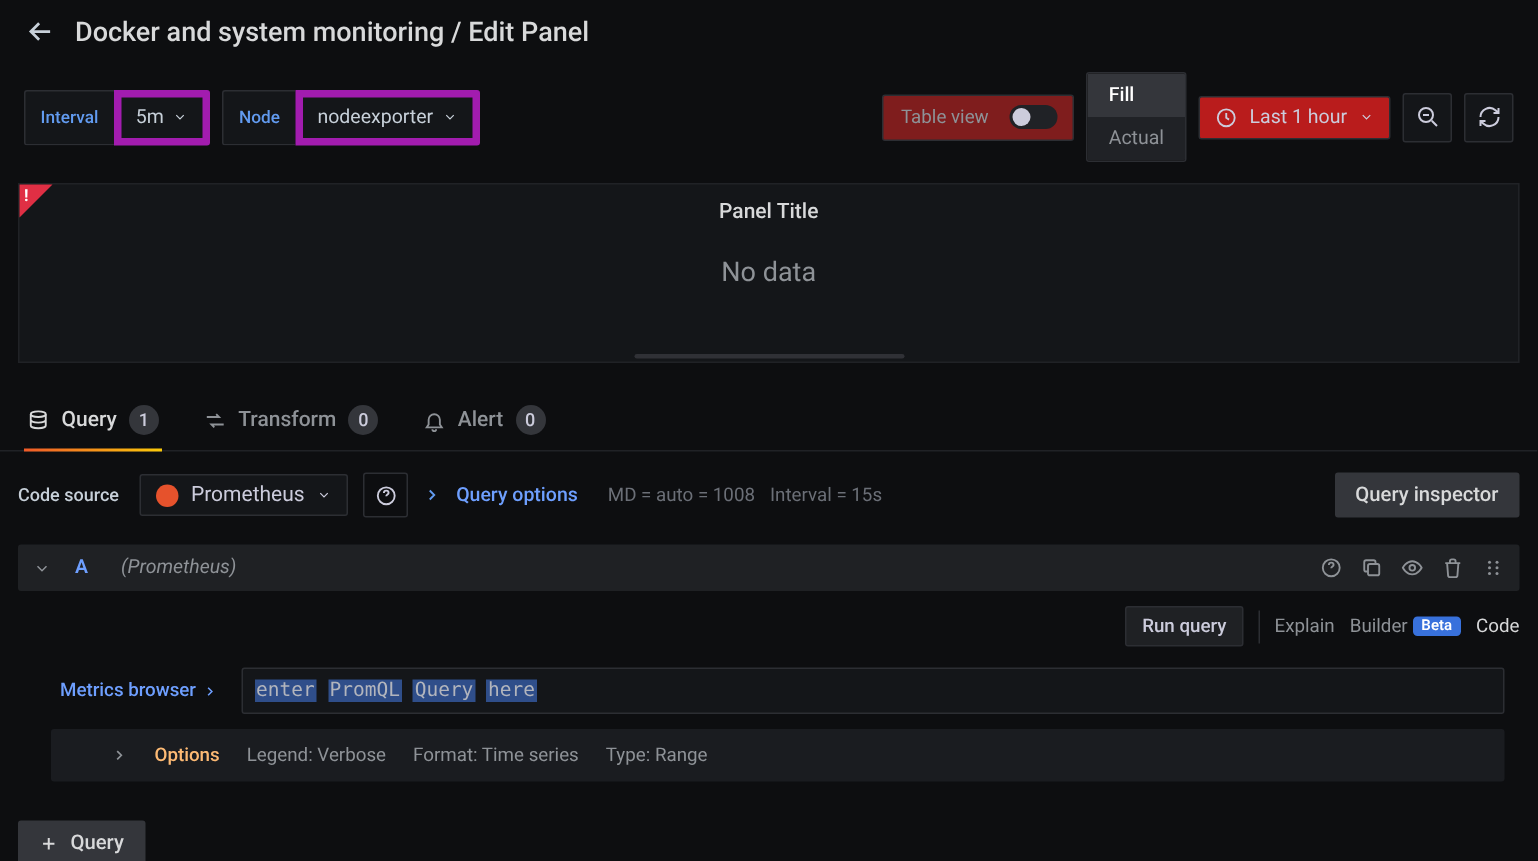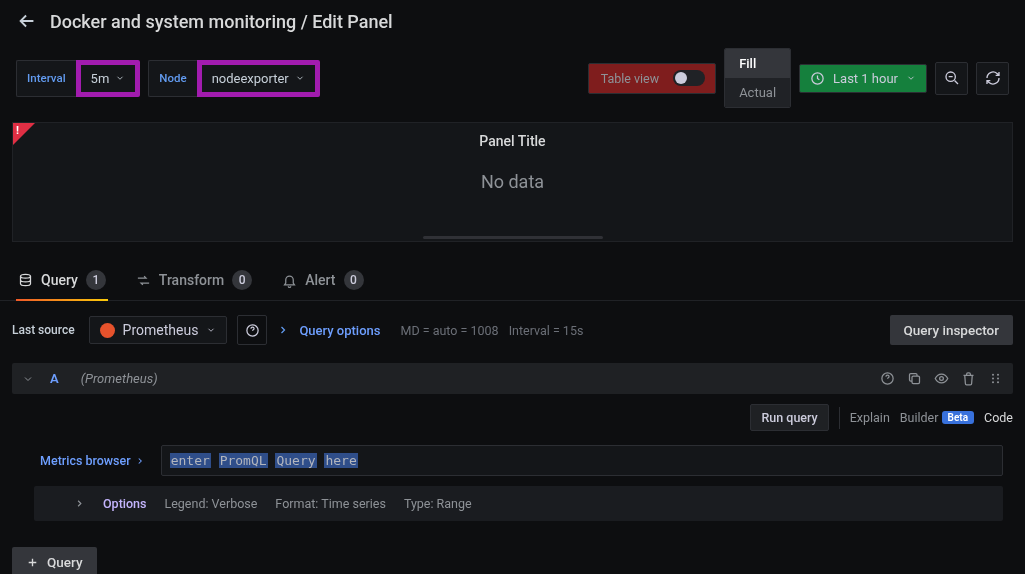--- a/index.html
+++ b/index.html
@@ -77,21 +77,21 @@
       left: 2px; top: 2px;
       width: 12px; height: 12px;
       border-radius: 50%;
       background: #ccccdc;
     }
     
     .seg-group { display: flex; border: 1px solid #2c2e33; border-radius: 2px; overflow: hidden; flex-direction: column; }
     .seg-btn { padding: 7px 14px; font-size: 13px; background: #202226; color: #8e9297; cursor: pointer; }
     .seg-btn.active { background: #34363b; color: #fff; font-weight: 500; }
     
-    .time-btn { display: flex; align-items: center; gap: 8px; padding: 6px 10px; border: 1px solid #2c2e33; border-radius: 2px; background: #15803d; cursor: pointer; font-size: 13px; }
+    .time-btn { display: flex; align-items: center; gap: 8px; padding: 6px 10px; border: 1px solid #2c2e33; border-radius: 2px; background: #b91c1c; cursor: pointer; font-size: 13px; }
     .icon-btn-sq { width: 33px; height: 33px; display: flex; align-items: center; justify-content: center; border: 1px solid #2c2e33; border-radius: 2px; background: #141619; cursor: pointer; }
     
     
     .panel {
       margin: 0 12px 10px 12px;
       border: 1px solid #202226;
       background: #141619;
       height: 120px;
       position: relative;
       display: flex;
@@ -146,21 +146,21 @@
     
     
     .editor-row { display: flex; align-items: stretch; gap: 10px; padding: 4px 22px 4px 34px; }
     .metrics-browser { display: flex; align-items: center; gap: 4px; color: #6e9fff; font-weight: 500; font-size: 12.5px; cursor: pointer; padding: 7px 6px; white-space: nowrap; }
     .query-input { flex: 1; display: flex; align-items: center; padding: 7px 8px; border: 1px solid #2c2e33; background: #141619; font-family: Menlo, Consolas, monospace; font-size: 13px; border-radius: 2px; }
     .query-sel { color: #b2b5bd; }
     .query-sel span { background: #2f4e8a; padding: 0 1px; }
     
     
     .options-row { display: flex; align-items: center; gap: 18px; padding: 10px 22px 10px 40px; background: #1a1c20; margin: 6px 22px 0 34px; border-radius: 2px; font-size: 12.5px; color: #8e9297; }
-    .options-row .label { color: #c4b5fd; font-weight: 500; }
+    .options-row .label { color: #fdba74; font-weight: 500; }
     .options-row .chev-r { cursor: pointer; }
     
     
     .bottom { display: flex; gap: 10px; padding: 26px 12px 12px 12px; }
     .add-btn { display: flex; align-items: center; gap: 8px; padding: 7px 14px; background: #34363b; border-radius: 2px; cursor: pointer; font-size: 13.5px; font-weight: 500; color: #d8d9da; }
   </style>
 </head>
 <body>
 
 <div class="header">
@@ -252,21 +252,21 @@
   <div class="tab">
     <svg width="15" height="15" viewBox="0 0 24 24" fill="none" stroke="currentColor" stroke-width="2">
         <path d="M18 16v-5a6 6 0 10-12 0v5l-2 3h16l-2-3zM10 21a2 2 0 004 0"></path>
       </svg>
     <span>Alert</span>
     <span class="badge">0</span>
   </div>
 </div>
 
 <div class="query-bar">
-  <div class="ds-label">Last source</div>
+  <div class="ds-label">Code source</div>
   <div class="ds-select">
     <span class="ds-logo"></span>
     <span>Prometheus</span>
     <svg width="10" height="10" viewBox="0 0 24 24" fill="none" stroke="currentColor" stroke-width="2">
         <path d="M6 9l6 6 6-6"></path>
       </svg>
   </div>
   <div class="help-btn">
     <svg width="15" height="15" viewBox="0 0 24 24" fill="none" stroke="currentColor" stroke-width="2">
         <circle cx="12" cy="12" r="9"></circle>

